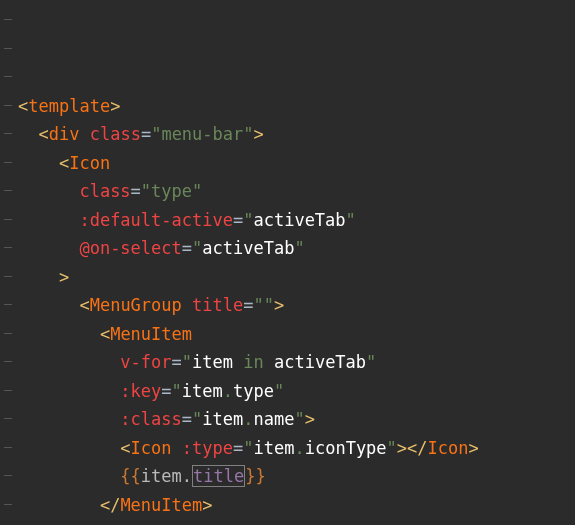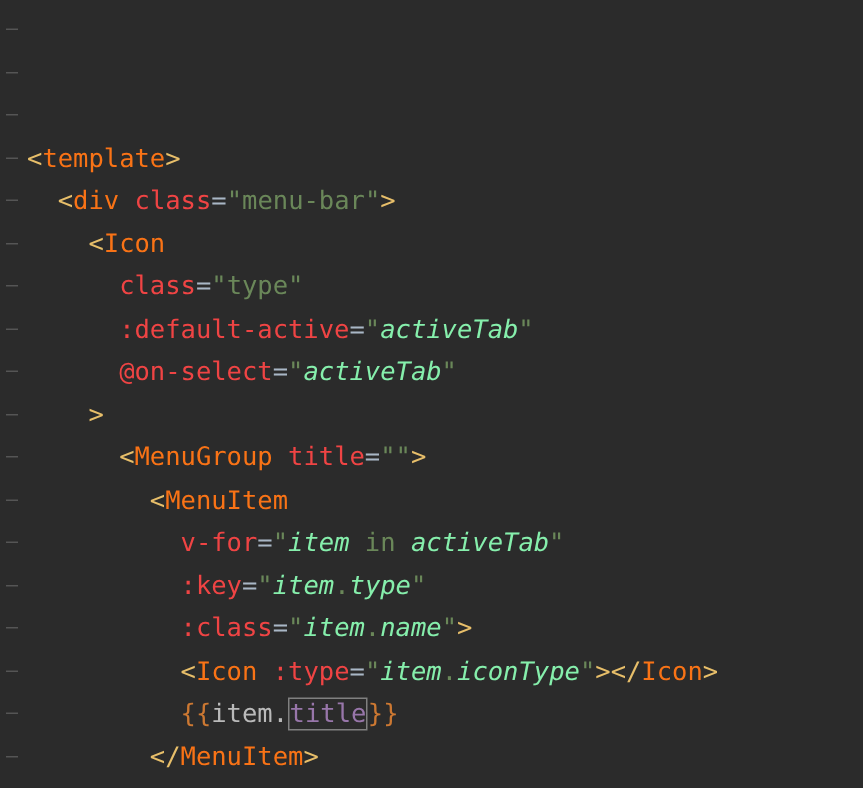--- a/index.html
+++ b/index.html
@@ -35,21 +35,21 @@
     background: #555;
   }
   .code {
     padding-left: 18px;
   }
   .tag   { color: #f97316; }   
   .punc  { color: #e8bf6a; }   
   .attr  { color: #ef4444; }   
   .eq    { color: #a9b7c6; }
   .str   { color: #6a8759; }   
-  .strpu { color: #86efac; font-style: italic; }   
+  .strpu { color: #ffffff; }   
   .dot   { color: #bababa; }
   .brace { color: #cc7832; }   
   .ident { color: #bababa; }
   .prop  { color: #9876aa; }
   .cursor-box {
     border: 1px solid #808080;
     padding: 0 0px;
   }
 </style>
 </head>

